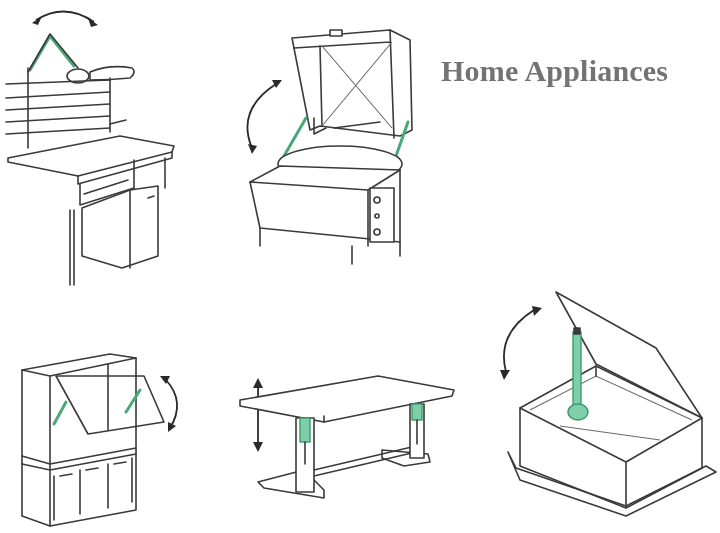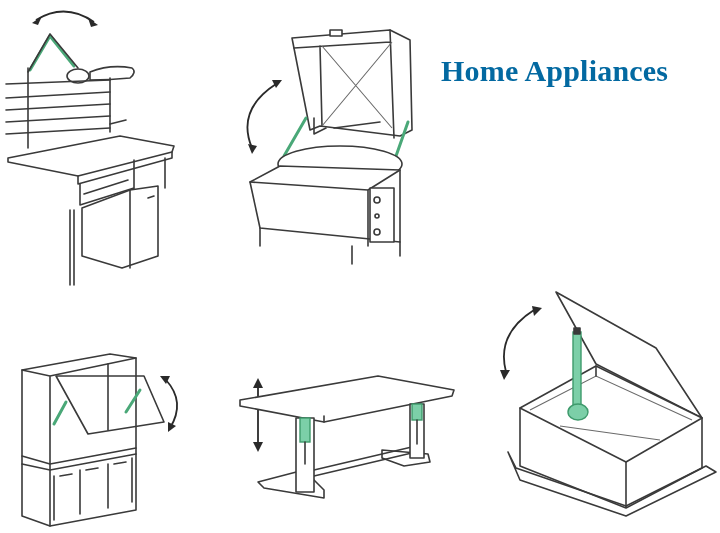--- a/index.html
+++ b/index.html
@@ -1,20 +1,20 @@
 <!DOCTYPE html>
 <html><head>
 <meta charset="utf-8">
 <style>
   html, body { margin: 0; padding: 0; background: #ffffff; }
   body { width: 720px; height: 533px; position: relative; overflow: hidden; font-family: "Liberation Serif", serif; }
   .title {
     position: absolute; left: 441px; top: 54px;
     font-family: "Liberation Serif", serif; font-weight: bold;
-    font-size: 30px; color: #0369a1; white-space: nowrap; letter-spacing: 0.2px;
+    font-size: 30px; color: #737373; white-space: nowrap; letter-spacing: 0.2px;
   }
   svg.ill { position: absolute; overflow: visible; }
   .ln { fill: none; stroke: #3a3a3a; stroke-width: 1.6; stroke-linejoin: round; stroke-linecap: round; }
   .lt { fill: none; stroke: #6a6a6a; stroke-width: 1.1; }
   .fw { fill: #ffffff; stroke: #3a3a3a; stroke-width: 1.6; stroke-linejoin: round; }
   .gr { fill: none; stroke: #4aa878; stroke-width: 3; stroke-linecap: round; }
   .grf { fill: #7ccfa8; stroke: #3e9a6c; stroke-width: 1.4; }
   .arr { fill: none; stroke: #2a2a2a; stroke-width: 1.8; }
   .ah { fill: #2a2a2a; }
 </style>

